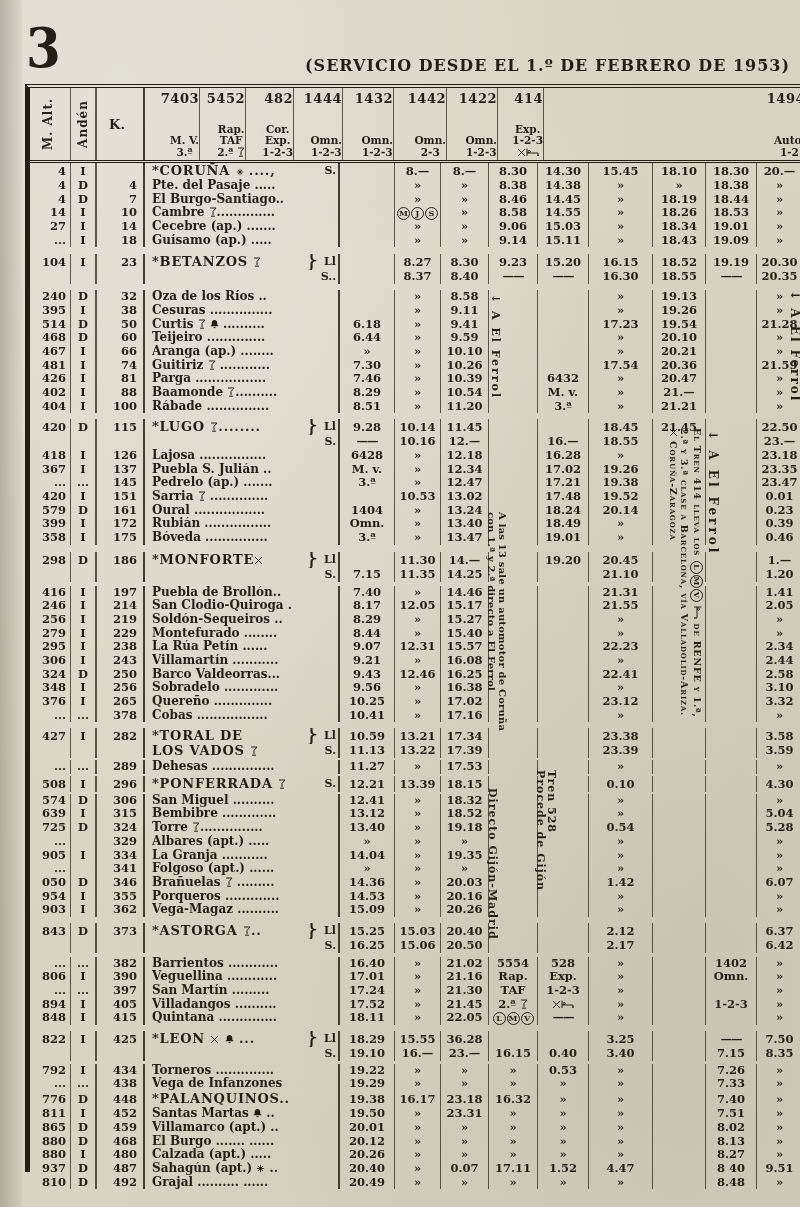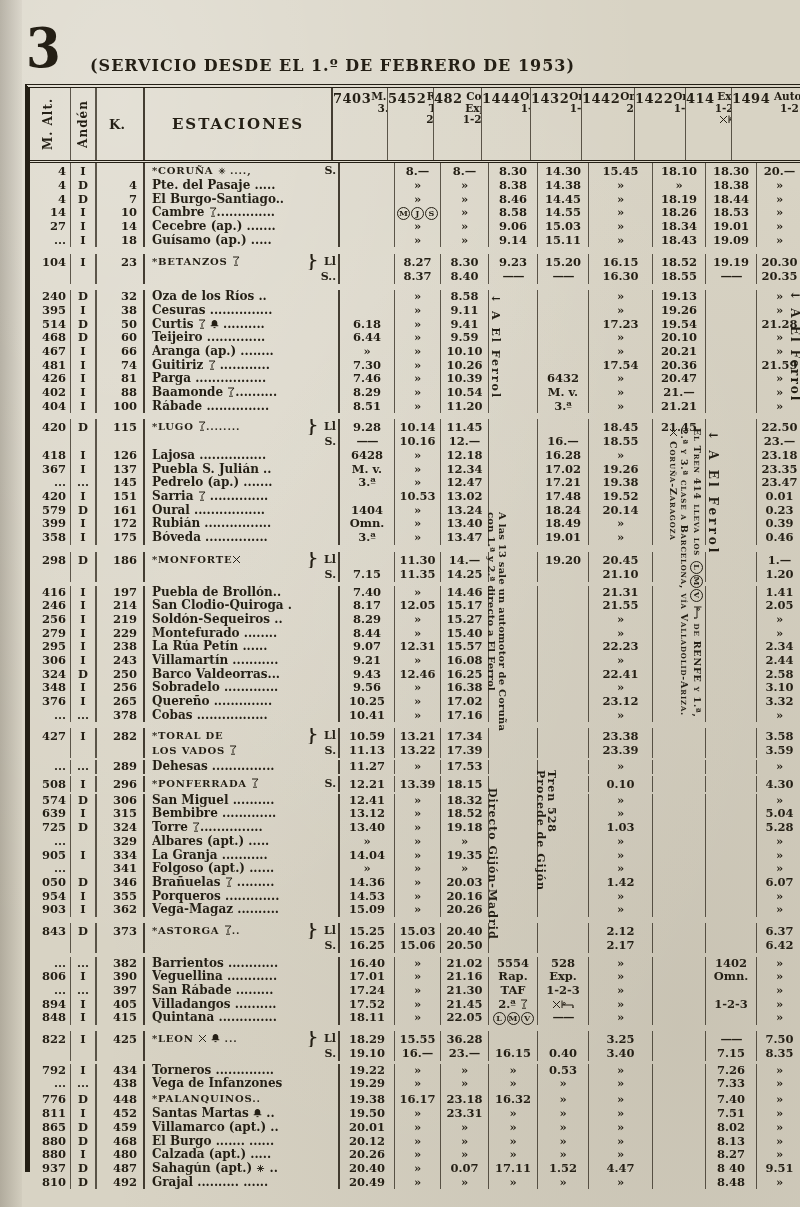--- a/index.html
+++ b/index.html
@@ -10,21 +10,21 @@
       radial-gradient(ellipse at 85% 85%, rgba(110,100,80,.14), transparent 60%),
       radial-gradient(ellipse at 50% 50%, rgba(255,255,255,.10), transparent 70%),
       #d8d3c4;}
   .page::before{content:"";position:absolute;left:0;top:0;width:22px;height:100%;
     background:linear-gradient(90deg, rgba(60,52,40,.25), rgba(60,52,40,.04));}
   
   .pageno{position:absolute;left:26px;top:18px;font-size:50px;font-weight:bold;
     transform:scaleY(1.1);letter-spacing:-2px;}
   .title{position:absolute;left:90px;right:10px;top:20px;text-align:center;
     font-size:27px;font-weight:bold;letter-spacing:1px;white-space:nowrap;}
-  .subtitle{position:absolute;left:90px;right:10px;top:56px;text-align:left;
+  .subtitle{position:absolute;left:90px;right:10px;top:56px;text-align:right;
     font-size:16px;font-weight:bold;letter-spacing:1px;white-space:nowrap;}
   
   .tbl{position:absolute;left:25px;top:84px;width:775px;height:1084px;
     border-top:4px double #241f15;border-left:5px solid #241f15;}
   .thead{display:flex;height:72px;border-bottom:3px double #241f15;}
   .rows{position:relative;}
   .row{display:flex;height:13.7px;line-height:13.7px;}
   .row.maj1,.row.maj3{height:16px;line-height:16px;}
   
   .c{border-left:1px solid rgba(40,33,22,.72);overflow:hidden;white-space:nowrap;
@@ -33,32 +33,32 @@
   .c-alt{width:36px;text-align:right;padding-right:4px;}
   .c-and{width:24px;text-align:center;}
   .c-k{width:40px;text-align:right;padding-right:6px;border-left-width:2px;}
   .c-st{width:186px;border-left:2px solid rgba(40,33,22,.85);display:flex;padding-left:7px;}
   .t0{width:54px;border-left:2px solid rgba(40,33,22,.85);}
   .t1{width:45px;}.t2{width:47px;}.t3{width:48px;}.t4{width:50px;}
   .t5{width:63px;}.t6{width:52px;}.t7{width:50px;}.t8{width:45px;}
   .t9{width:30px;flex:1 1 auto;}
   .tc{text-align:center;font-size:11.5px;}
   
-  .th{position:relative;display:flex;flex-direction:row;justify-content:space-between;
-      align-items:flex-start;padding:3px 0 2px;}
+  .th{position:relative;display:flex;flex-direction:column;justify-content:space-between;
+      align-items:flex-end;padding:3px 0 2px;}
   .tnum{font-size:13px;font-weight:bold;letter-spacing:.5px;}
   .tlines{font-size:10.5px;font-weight:bold;line-height:11.5px;text-align:center;}
   .vh{display:flex;align-items:center;justify-content:center;}
   .vh span{transform:rotate(-90deg);font-size:12px;font-weight:bold;letter-spacing:1px;}
   .h-k{display:flex;align-items:center;justify-content:center;font-size:13px;font-weight:bold;}
   .h-st{display:flex;align-items:center;justify-content:center;font-size:15px;
         font-weight:bold;letter-spacing:2px;padding-left:0;}
   
   .stname{flex:1 1 auto;overflow:hidden;white-space:nowrap;font-size:12px;}
-  .maj1 .stname,.maj3 .stname,.maj2 .stname{font-size:10px;letter-spacing:.8px;}
+  .maj1 .stname,.maj3 .stname,.maj2 .stname{font-size:13px;letter-spacing:.8px;}
   .lab{position:relative;flex:0 0 26px;text-align:right;padding-right:2px;font-size:11px;}
   .brace{position:absolute;left:-6px;top:-3px;font-size:24px;font-weight:normal;}
   
   .svg-ic{display:inline-block;vertical-align:-1px;}
   .svg-ic path,.svg-ic line,.svg-ic circle{stroke:#241f15;fill:none;stroke-width:1;}
   .svg-ic .fill{fill:#241f15;stroke:none;}
   .cl{display:inline-block;width:11px;height:11px;border:1px solid #241f15;border-radius:50%;
       font-size:8px;line-height:10px;text-align:center;font-weight:bold;vertical-align:0px;
       margin:0 .5px;}
   .dash{letter-spacing:-1px;}
@@ -83,21 +83,20 @@
 
   <div class="tbl">
     <div class="thead">
       <div class="c c-alt vh">
           <span>M. Alt.</span>
         </div>
       <div class="c c-and vh">
           <span>Andén</span>
         </div>
       <div class="c c-k h-k">K.</div>
-      <div class="c c-st h-st">ESTACIONES</div>
 
     <div class="c th t0">
           <div class="tnum">7403</div>
           <div class="tlines">M. V.<br>3.ª</div>
         </div>
         <div class="c th t1">
           <div class="tnum">5452</div>
           <div class="tlines">Rap.<br>TAF<br>2.ª <svg class="svg-ic" width="8" height="10" viewBox="0 0 8 10">
               <path d="M1 1h6L4 4.5V8.2M2 9.2h4"></path>
             </svg></div>
@@ -927,21 +926,21 @@
           <span class="c c-st">
             <span class="stname">Torre <svg class="svg-ic" width="8" height="10" viewBox="0 0 8 10">
                 <path d="M1 1h6L4 4.5V8.2M2 9.2h4"></path>
               </svg>...............</span>
           </span>
           <span class="c tc t0">13.40</span>
           <span class="c tc t1">»</span>
           <span class="c tc t2">19.18</span>
           <span class="c tc t3"></span>
           <span class="c tc t4"></span>
-          <span class="c tc t5">1.03</span>
+          <span class="c tc t5">0.54</span>
           <span class="c tc t6"></span>
           <span class="c tc t7"></span>
           <span class="c tc t8">5.28</span>
         </div>
         <div class="row ">
           <span class="c c-alt">...</span>
           <span class="c c-and"></span>
           <span class="c c-k">329</span>
           <span class="c c-st">
             <span class="stname">Albares (apt.) .....</span>
@@ -1113,21 +1112,21 @@
           <span class="c tc t5">»</span>
           <span class="c tc t6"></span>
           <span class="c tc t7">Omn.</span>
           <span class="c tc t8">»</span>
         </div>
         <div class="row ">
           <span class="c c-alt">...</span>
           <span class="c c-and">...</span>
           <span class="c c-k">397</span>
           <span class="c c-st">
-            <span class="stname">San Rábade .........</span>
+            <span class="stname">San Martín .........</span>
           </span>
           <span class="c tc t0">17.24</span>
           <span class="c tc t1">»</span>
           <span class="c tc t2">21.30</span>
           <span class="c tc t3">TAF</span>
           <span class="c tc t4">1-2-3</span>
           <span class="c tc t5">»</span>
           <span class="c tc t6"></span>
           <span class="c tc t7"></span>
           <span class="c tc t8">»</span>

